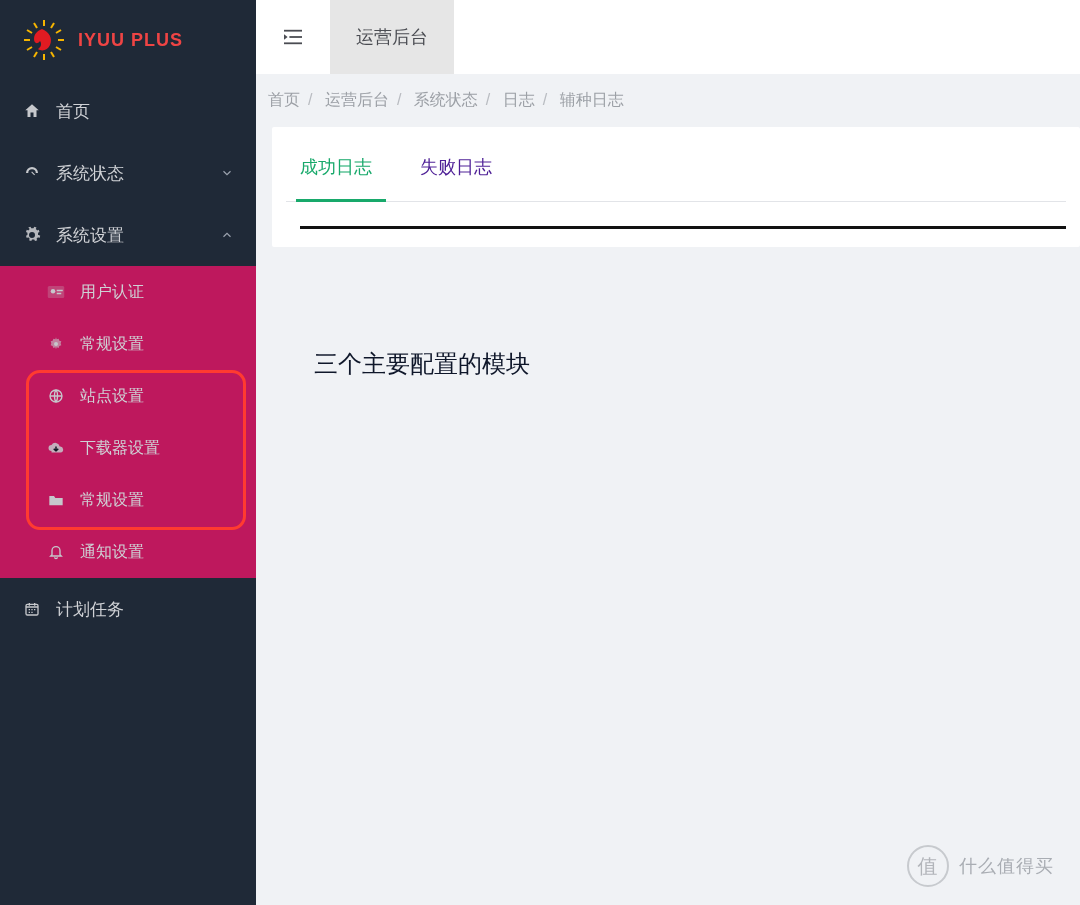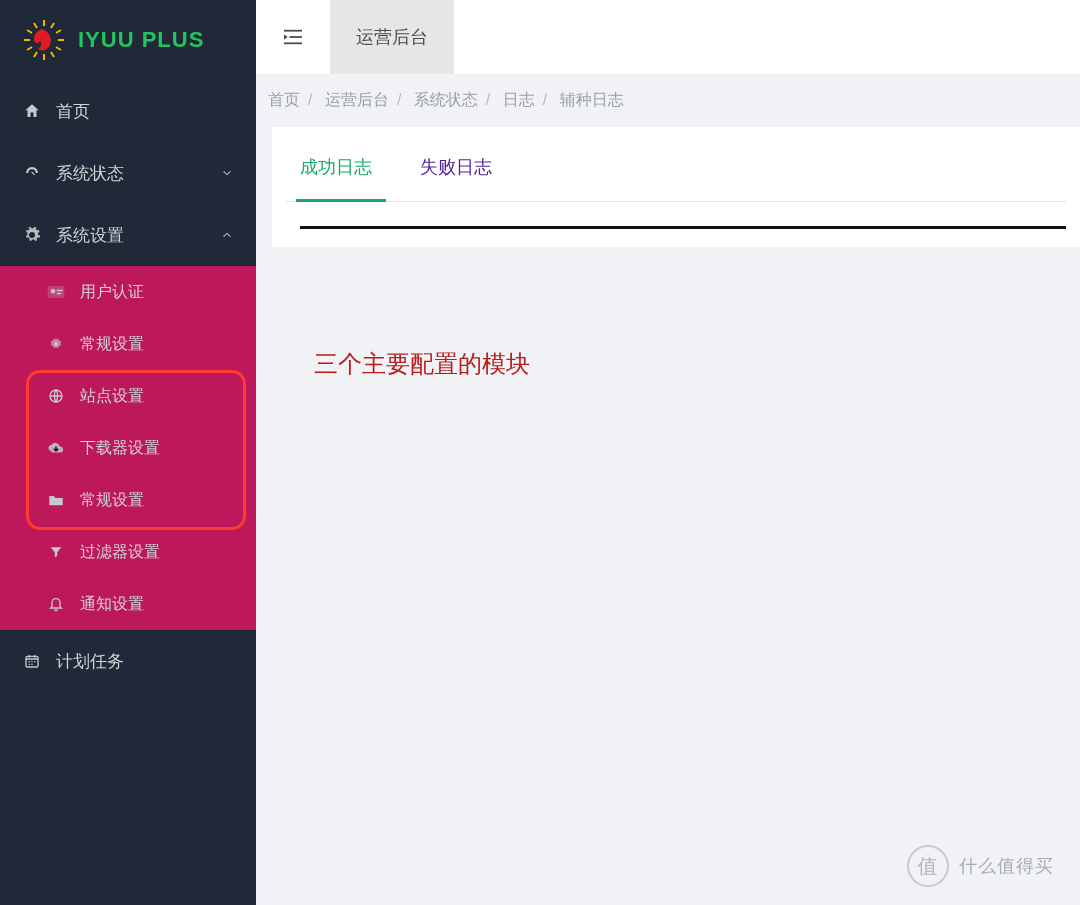--- a/index.html
+++ b/index.html
@@ -3,21 +3,21 @@
 <meta charset="utf-8">
 <style>
   * { box-sizing: border-box; margin: 0; padding: 0; }
   html, body { width: 1080px; height: 905px; font-family: "Helvetica Neue", Arial, "Microsoft YaHei", sans-serif; overflow: hidden; background:#f0f2f5; }
   .app { display: flex; width: 100%; height: 100%; }
 
   
   .sidebar { width: 256px; background: #1f2937; color: #c6c8cc; display: flex; flex-direction: column; position:relative; }
   .logo-row { display: flex; align-items: center; gap: 12px; padding: 18px 22px 18px 22px; }
   .logo-row svg { flex:0 0 auto; }
-  .logo-text { color: #22c55e; font-weight: 700; font-size: 22px; letter-spacing: 1px; }
+  .logo-text { color: #ef4444; font-weight: 700; font-size: 18px; letter-spacing: 1px; }
   .nav-item { display: flex; align-items: center; gap: 14px; padding: 0 22px; height: 62px; color: #d0d2d6; font-size: 17px; cursor: pointer; position:relative; }
   .nav-item .icon { width: 20px; display:flex; align-items:center; justify-content:center; color:#c6c8cc; }
   .nav-item .chevron { margin-left: auto; color:#9ca3af; font-size:14px; }
   .nav-sub { background:#be185d; }
   .nav-sub .nav-item { padding-left: 46px; height: 52px; font-size:16px; color:#cfd1d5; }
   .highlight-box { position:absolute; left:26px; width:220px; border:3px solid #ff3b30; border-radius:14px; pointer-events:none; }
 
   
   .main { flex:1; display:flex; flex-direction:column; background:#f0f2f5; }
   .topbar { height:74px; background:#ffffff; display:flex; align-items:stretch; }
@@ -29,21 +29,21 @@
   .crumbs span { color:#9ca0a6; }
   .crumbs .sep { padding:0 8px; color:#b9bcc1; }
 
   .card { background:#ffffff; margin: 0 0 0 16px; border-radius:2px; padding: 10px 14px 18px 14px; }
   .tabs { display:flex; gap:40px; padding: 8px 10px 8px 10px; border-bottom:1px solid #e2e4e8; position:relative; }
   .tab { padding: 10px 4px 14px 4px; font-size:18px; color:#4c1d95; cursor:pointer; }
   .tab.active { color:#18a96b; }
   .tab.active::after { content:""; position:absolute; bottom:-1px; height:3px; background:#18a96b; width:90px; left:10px; }
   .hrline { height:3px; background:#111; margin: 24px 0 0 14px; }
 
-  .annotation { position:absolute; color:#b91c1c; font-size:24px; }
+  .annotation { position:absolute; color:#0f172a; font-size:24px; }
 
   
   .wm { position:absolute; right:26px; bottom:18px; display:flex; align-items:center; gap:10px; color:#a9adb3; font-size:18px; letter-spacing:1px; }
   .wm-circle { width:42px; height:42px; border:2px solid #c7cace; border-radius:50%; display:flex; align-items:center; justify-content:center; color:#b2b5ba; font-size:20px; }
 
   svg { display:block; }
 </style>
 </head>
 <body>
 
@@ -151,28 +151,20 @@
       <div class="nav-item">
         <span class="icon">
           <svg width="16" height="14" viewBox="0 0 24 20" fill="currentColor">
               <path d="M2 4h7l2 3h11v11H2z"></path>
             </svg>
         </span>
         <span>常规设置</span>
       </div>
       <div class="nav-item">
         <span class="icon">
-          <svg width="14" height="14" viewBox="0 0 24 24" fill="currentColor">
-              <path d="M3 4h18l-7 9v6l-4 2v-8z"></path>
-            </svg>
-        </span>
-        <span>过滤器设置</span>
-      </div>
-      <div class="nav-item">
-        <span class="icon">
           <svg width="16" height="16" viewBox="0 0 24 24" fill="none" stroke="currentColor" stroke-width="2">
               <path d="M6 16V10a6 6 0 1112 0v6l2 2H4zM10 20a2 2 0 004 0"></path>
             </svg>
         </span>
         <span>通知设置</span>
       </div>
 
       <div class="highlight-box" style="top:104px; height:160px;"></div>
     </div>
 

